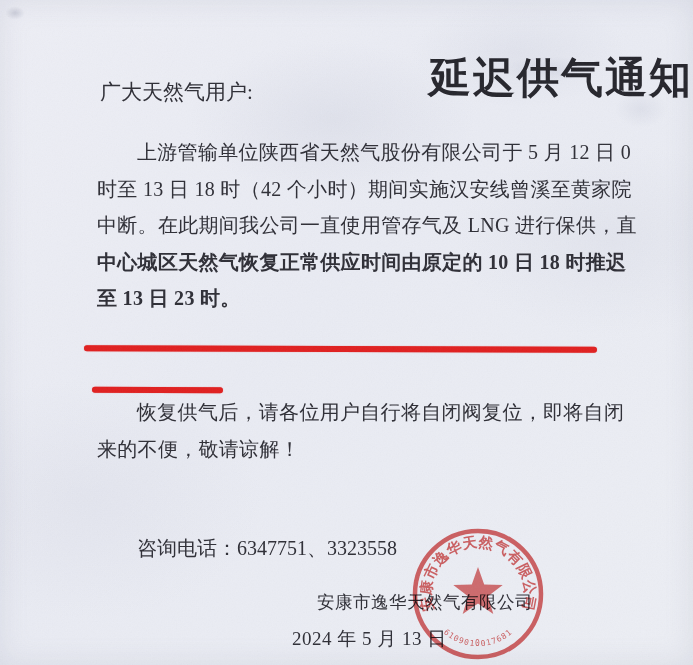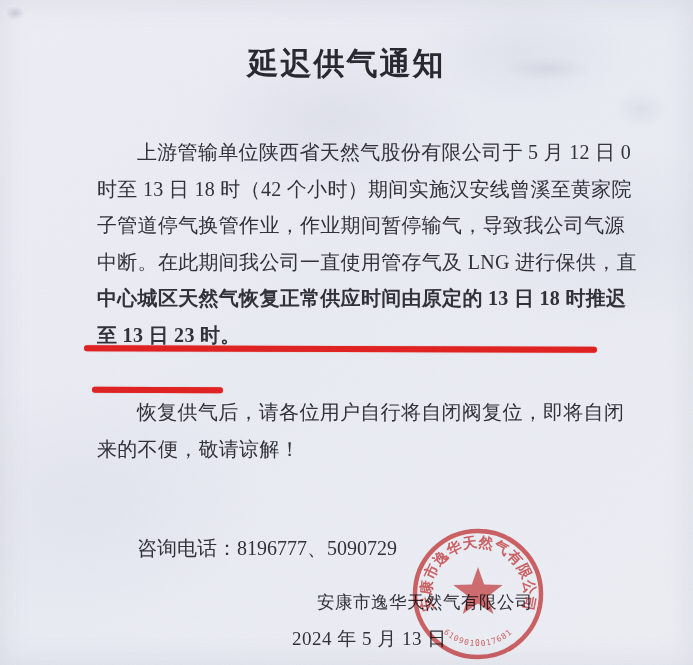--- a/index.html
+++ b/index.html
@@ -25,22 +25,22 @@
     box-shadow:inset 0 0 28px rgba(140,144,165,.18);
   }
   .smudge{position:absolute;border-radius:50%;pointer-events:none;}
   .smudge.s1{left:2px;top:4px;width:26px;height:18px;background:radial-gradient(closest-side,rgba(120,125,150,.28),transparent 75%);}
   .smudge.s2{left:488px;top:52px;width:120px;height:34px;background:radial-gradient(closest-side,rgba(150,155,180,.18),transparent 75%);}
   .smudge.s3{left:606px;top:84px;width:70px;height:50px;background:radial-gradient(closest-side,rgba(150,155,180,.14),transparent 75%);}
   .noise{position:absolute;left:0;top:0;opacity:.05;pointer-events:none;}
 
   .title{
     position:absolute;left:0;top:22px;width:693px;
-    text-align:center;
-    font-size:31px;font-weight:700;letter-spacing:2px;
+    text-align:right;
+    font-size:42px;font-weight:700;letter-spacing:2px;
     color:#25252c;
     white-space:nowrap;
   }
   .salutation{
     position:absolute;left:100px;top:80px;
     font-size:21px;line-height:24px;white-space:nowrap;
   }
   .body-block{position:absolute;left:97px;width:520px;font-family:Liberation Serif, serif;}
   .p1{top:134px;}
   .p2{top:394px;}
@@ -93,39 +93,39 @@
 <body>
 
 <div class="page">
 
   <div class="smudge s1"></div>
   <div class="smudge s2"></div>
   <div class="smudge s3"></div>
 
   <h1 class="title">延迟供气通知</h1>
 
+  <div class="salutation">广大天然气用户:</div>
 
   <div class="body-block p1">
     <div class="line indent">上游管输单位陕西省天然气股份有限公司于 5 月 12 日 0</div>
     <div class="line">时至 13 日 18 时（42 个小时）期间实施汉安线曾溪至黄家院</div>
-    <div class="line">子管道停气换管作业，作业期间暂停输气，导致我公司气源</div>
     <div class="line">中断。在此期间我公司一直使用管存气及 LNG 进行保供，直</div>
-    <div class="line bold">中心城区天然气恢复正常供应时间由原定的 13 日 18 时推迟</div>
+    <div class="line bold">中心城区天然气恢复正常供应时间由原定的 10 日 18 时推迟</div>
     <div class="line bold">至 13 日 23 时。</div>
   </div>
 
   <div class="redline main"></div>
   <div class="redline short"></div>
 
   <div class="body-block p2">
     <div class="line indent">恢复供气后，请各位用户自行将自闭阀复位，即将自闭</div>
     <div class="line">来的不便，敬请谅解！</div>
   </div>
 
-  <div class="phone">咨询电话：8196777、5090729</div>
+  <div class="phone">咨询电话：6347751、3323558</div>
 
   <div class="company">安康市逸华天然气有限公司</div>
 
   <div class="date">2024 年 5 月 13 日</div>
 
   <svg class="seal" width="150" height="145" viewBox="405 520 150 145">
     <defs>
       <path id="ringPath" d="M 432.6 606.2 A 47 47 0 1 1 523.4 606.2" fill="none"></path>
       <path id="serialPath" d="M 438 627.4 A 52 52 0 0 0 518 627.4" fill="none"></path>
     </defs>

